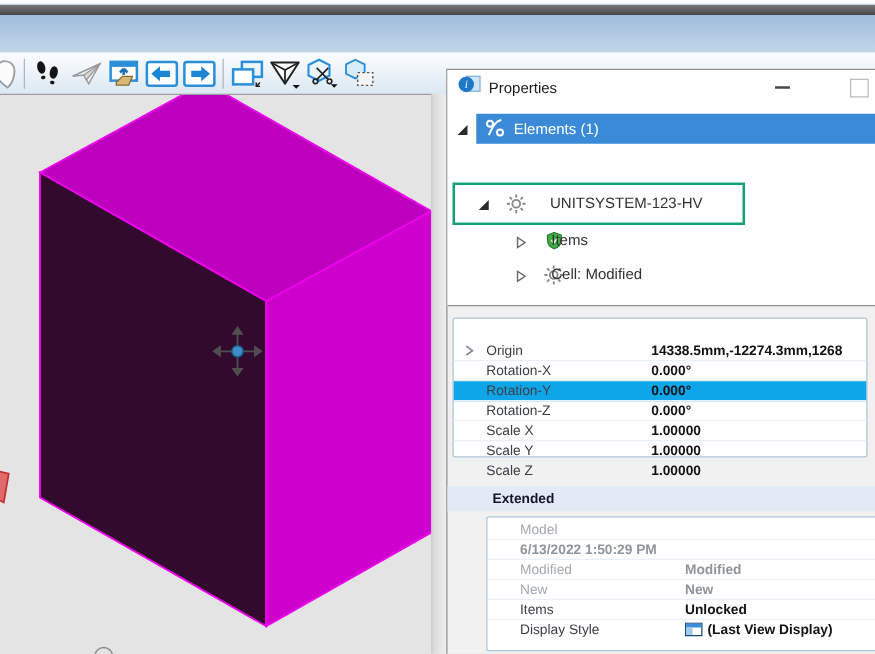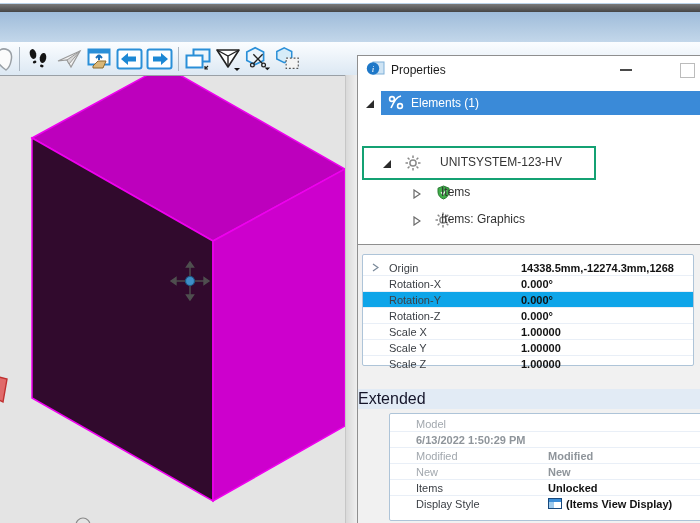--- a/index.html
+++ b/index.html
@@ -52,34 +52,34 @@
   .trow-el .nlabel{position:absolute;left:82px;top:4px;color:#333;}
   .trow-c1{left:0;top:99px;width:344px;height:20px;}
   .trow-c2{left:0;top:126px;width:344px;height:20px;}
   .trow-c1 .exp,.trow-c2 .exp{position:absolute;left:55px;top:5px;}
   .trow-c1 .nicon{position:absolute;left:78px;top:2px;}
   .trow-c2 .nicon{position:absolute;left:76px;top:1px;}
   .trow-c1 .nlabel,.trow-c2 .nlabel{position:absolute;left:83px;top:2px;color:#333;}
   
   .gridbox{position:absolute;left:4px;width:332px;background:#fff;
     border:1px solid #aec4d8;border-radius:2px;box-sizing:border-box;}
-  .grid1{top:198px;height:112px;padding-top:5px;}
+  .grid1{top:198px;height:112px;padding-top:18px;}
   .grid2{top:357px;height:108px;padding-top:2px;margin-left:27px;}
   .prow{display:flex;align-items:center;height:15px;border-bottom:1px solid #e9eff7;
     font-size:11px;white-space:nowrap;}
   .prow:last-child{border-bottom:none;}
   .prow .c-exp{width:26px;padding-left:9px;box-sizing:border-box;display:flex;align-items:center;}
   .prow .c-label{width:132px;color:#3c4046;overflow:hidden;}
   .prow .c-val{flex:1;font-weight:700;color:#121212;overflow:hidden;display:flex;align-items:center;gap:4px;}
   .prow.hl{background:#0ea5e9;}
   .prow.muted .c-label{color:#a2a8ae;}
   .prow.muted .c-val{color:#8f959b;}
   .ext-header{position:absolute;left:0;top:333px;width:344px;height:20px;
     background:#e2ebf5;display:flex;align-items:center;}
-  .ext-header span{font-size:16px;font-weight:400;color:#15152a;}
+  .ext-header span{margin-left:36px;font-size:11px;font-weight:700;color:#15152a;}
   .ds-icon{display:inline-block;width:14px;height:11px;background:#fff;
     border:1px solid #17487c;position:relative;box-sizing:border-box;flex:0 0 auto;}
   .ds-icon::before{content:"";position:absolute;left:0;top:0;width:100%;height:3px;background:#3c8ed8;}
   .ds-icon::after{content:"";position:absolute;left:0;top:3px;width:5px;bottom:0;background:#9fcbed;}
 </style>
 </head>
 <body>
 
 <div class="strip-top"></div>
 <div class="titlebar-dark"></div>
@@ -259,21 +259,21 @@
           </svg>
       </span>
       <span class="nicon">
         <svg width="18" height="18" viewBox="0 0 18 18">
           <g stroke="#8a8a8a" stroke-width="1.5" fill="none">
             <circle cx="9" cy="9" r="3.1"></circle>
             <path d="M9,1.5 V4 M9,14 V16.5 M1.5,9 H4 M14,9 H16.5 M3.7,3.7 L5.5,5.5 M12.5,12.5 L14.3,14.3 M14.3,3.7 L12.5,5.5 M5.5,12.5 L3.7,14.3"></path>
           </g>
         </svg>
       </span>
-      <span class="nlabel">Items: Graphics</span>
+      <span class="nlabel">Cell: Modified</span>
     </div>
   </div>
 
   <div class="gridbox grid1">
     <div class="prow">
       <span class="c-exp">
         <svg width="7" height="9" viewBox="0 0 7 9">
             <path d="M1,1 L6,4.5 L1,8" fill="none" stroke="#7a8a9a" stroke-width="1.3"></path>
           </svg>
       </span>
@@ -338,17 +338,17 @@
     <div class="prow">
       <span class="c-exp"></span>
       <span class="c-label">Items</span>
       <span class="c-val">Unlocked</span>
     </div>
     <div class="prow">
       <span class="c-exp"></span>
       <span class="c-label">Display Style</span>
       <span class="c-val">
           <span class="ds-icon"></span>
-          <span>(Items View Display)</span>
+          <span>(Last View Display)</span>
         </span>
     </div>
   </div>
 </div>
 
 </body></html>

